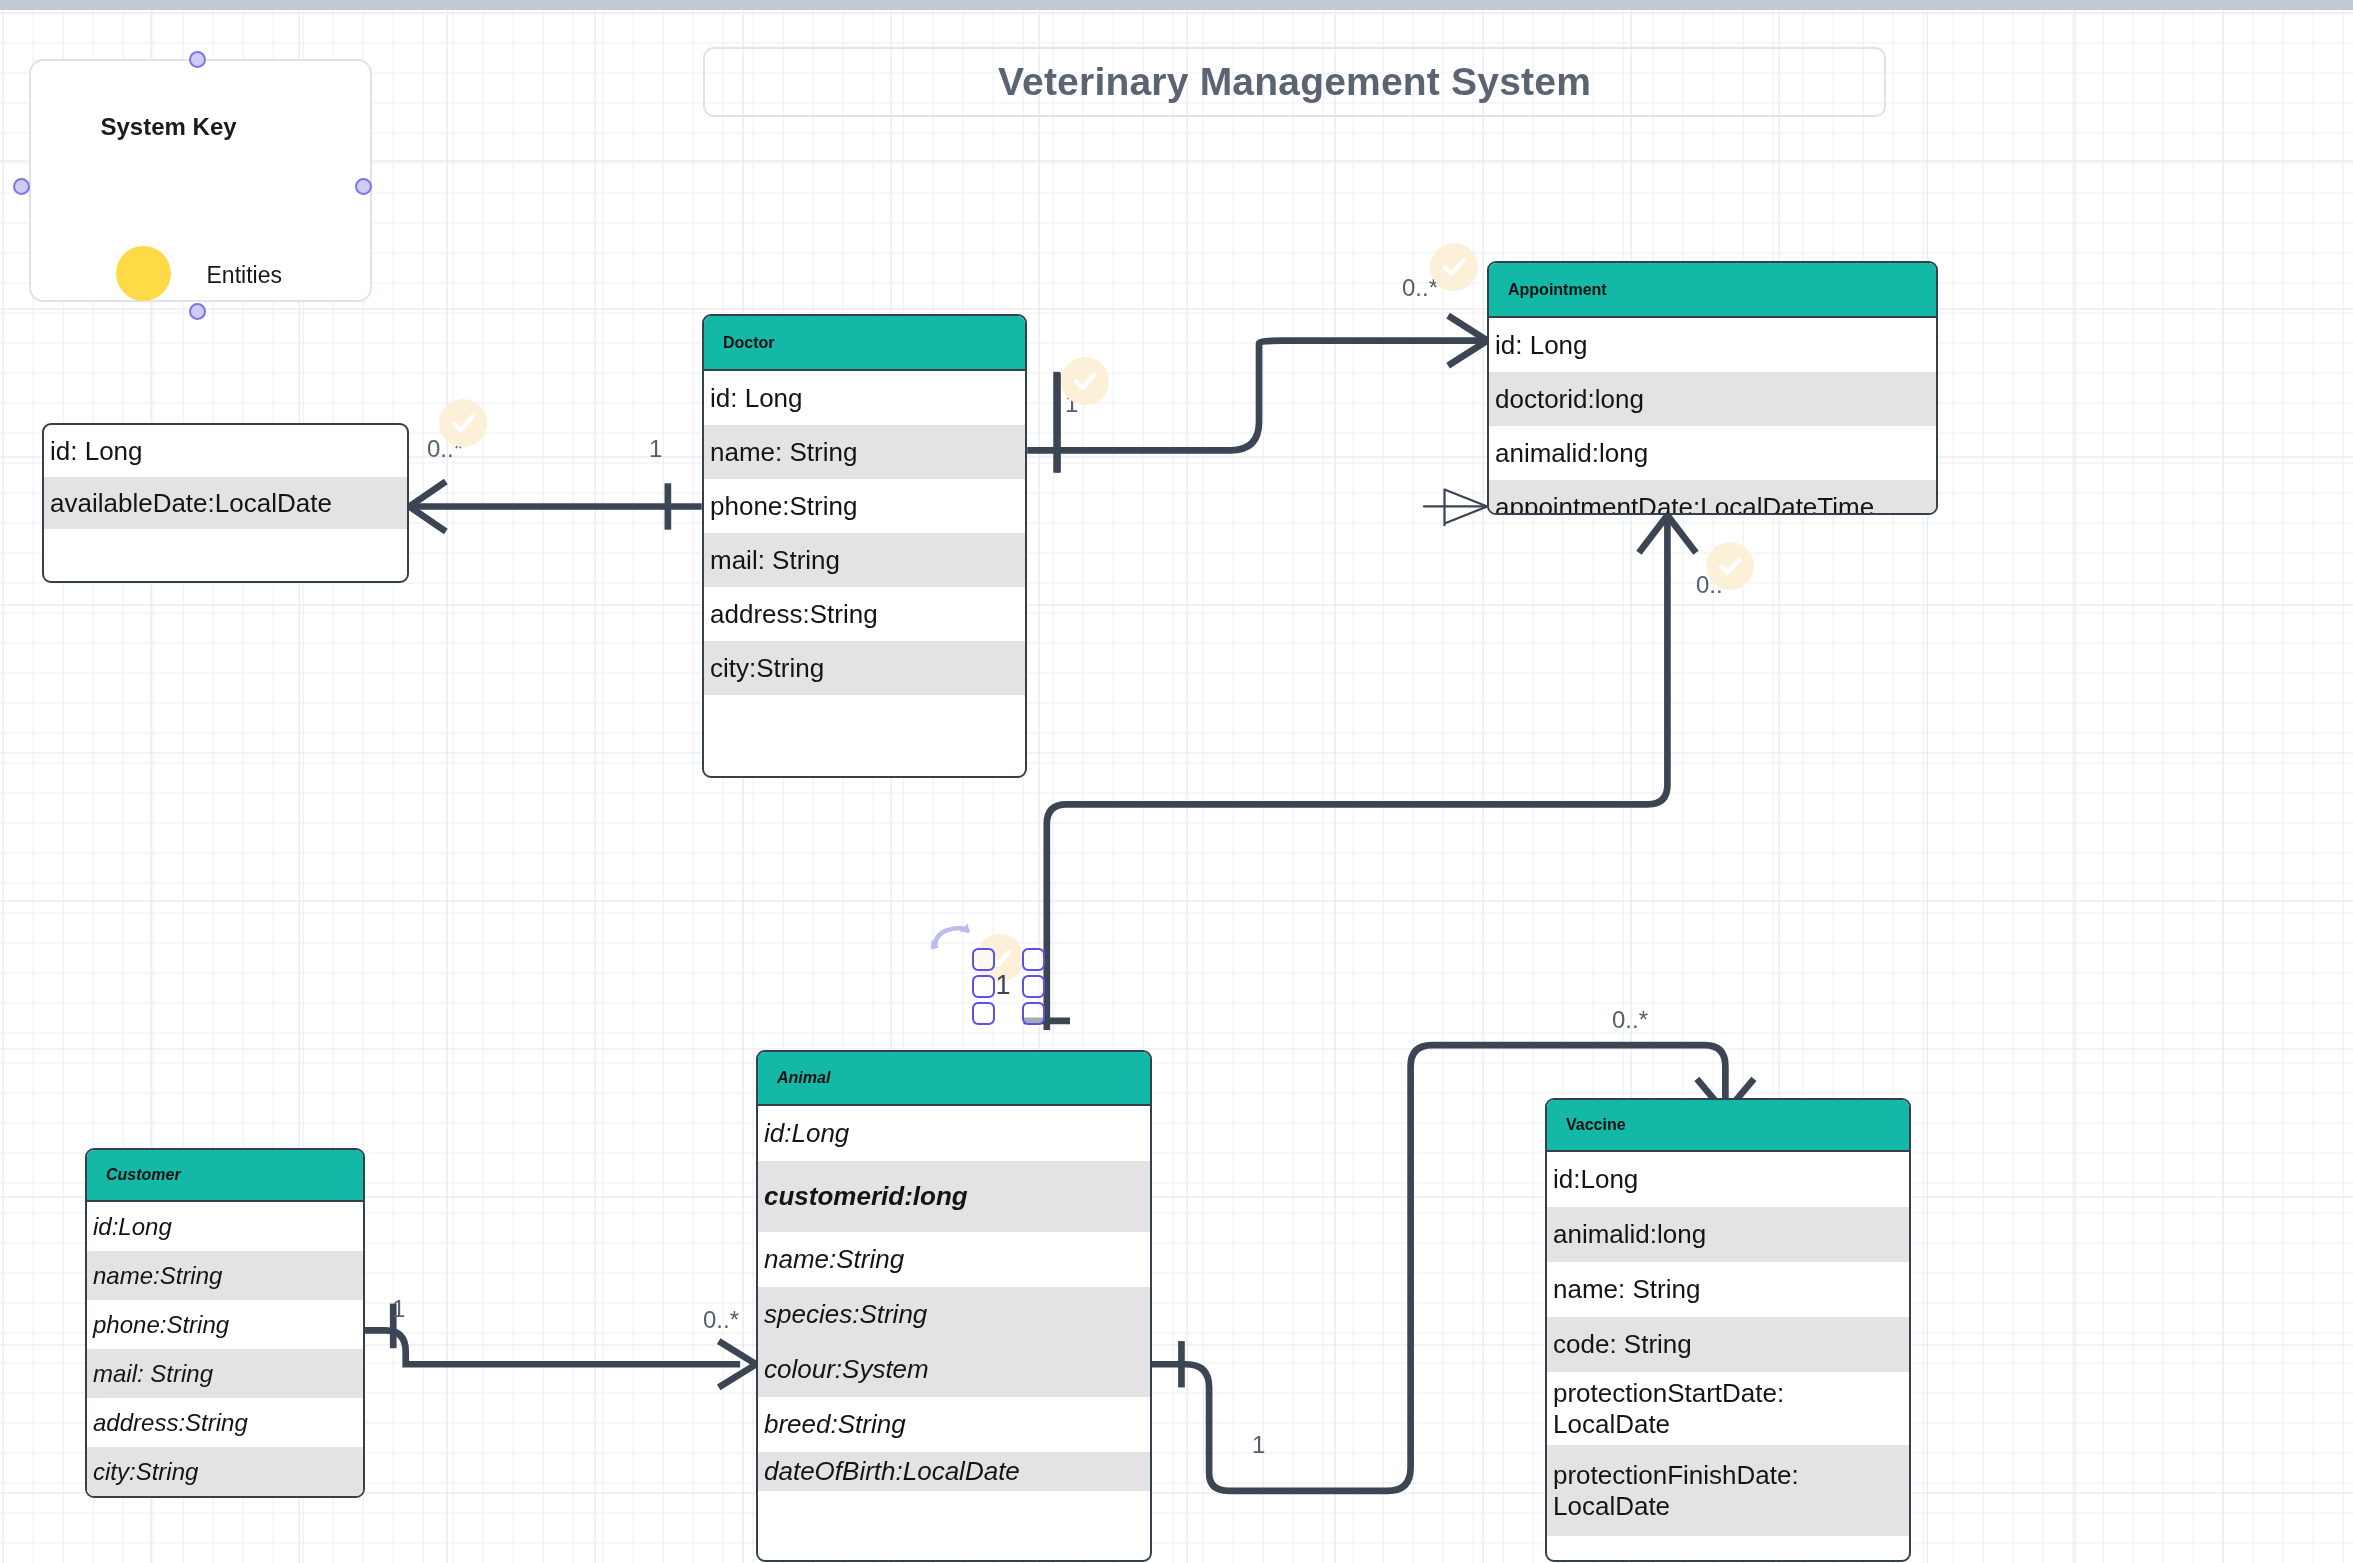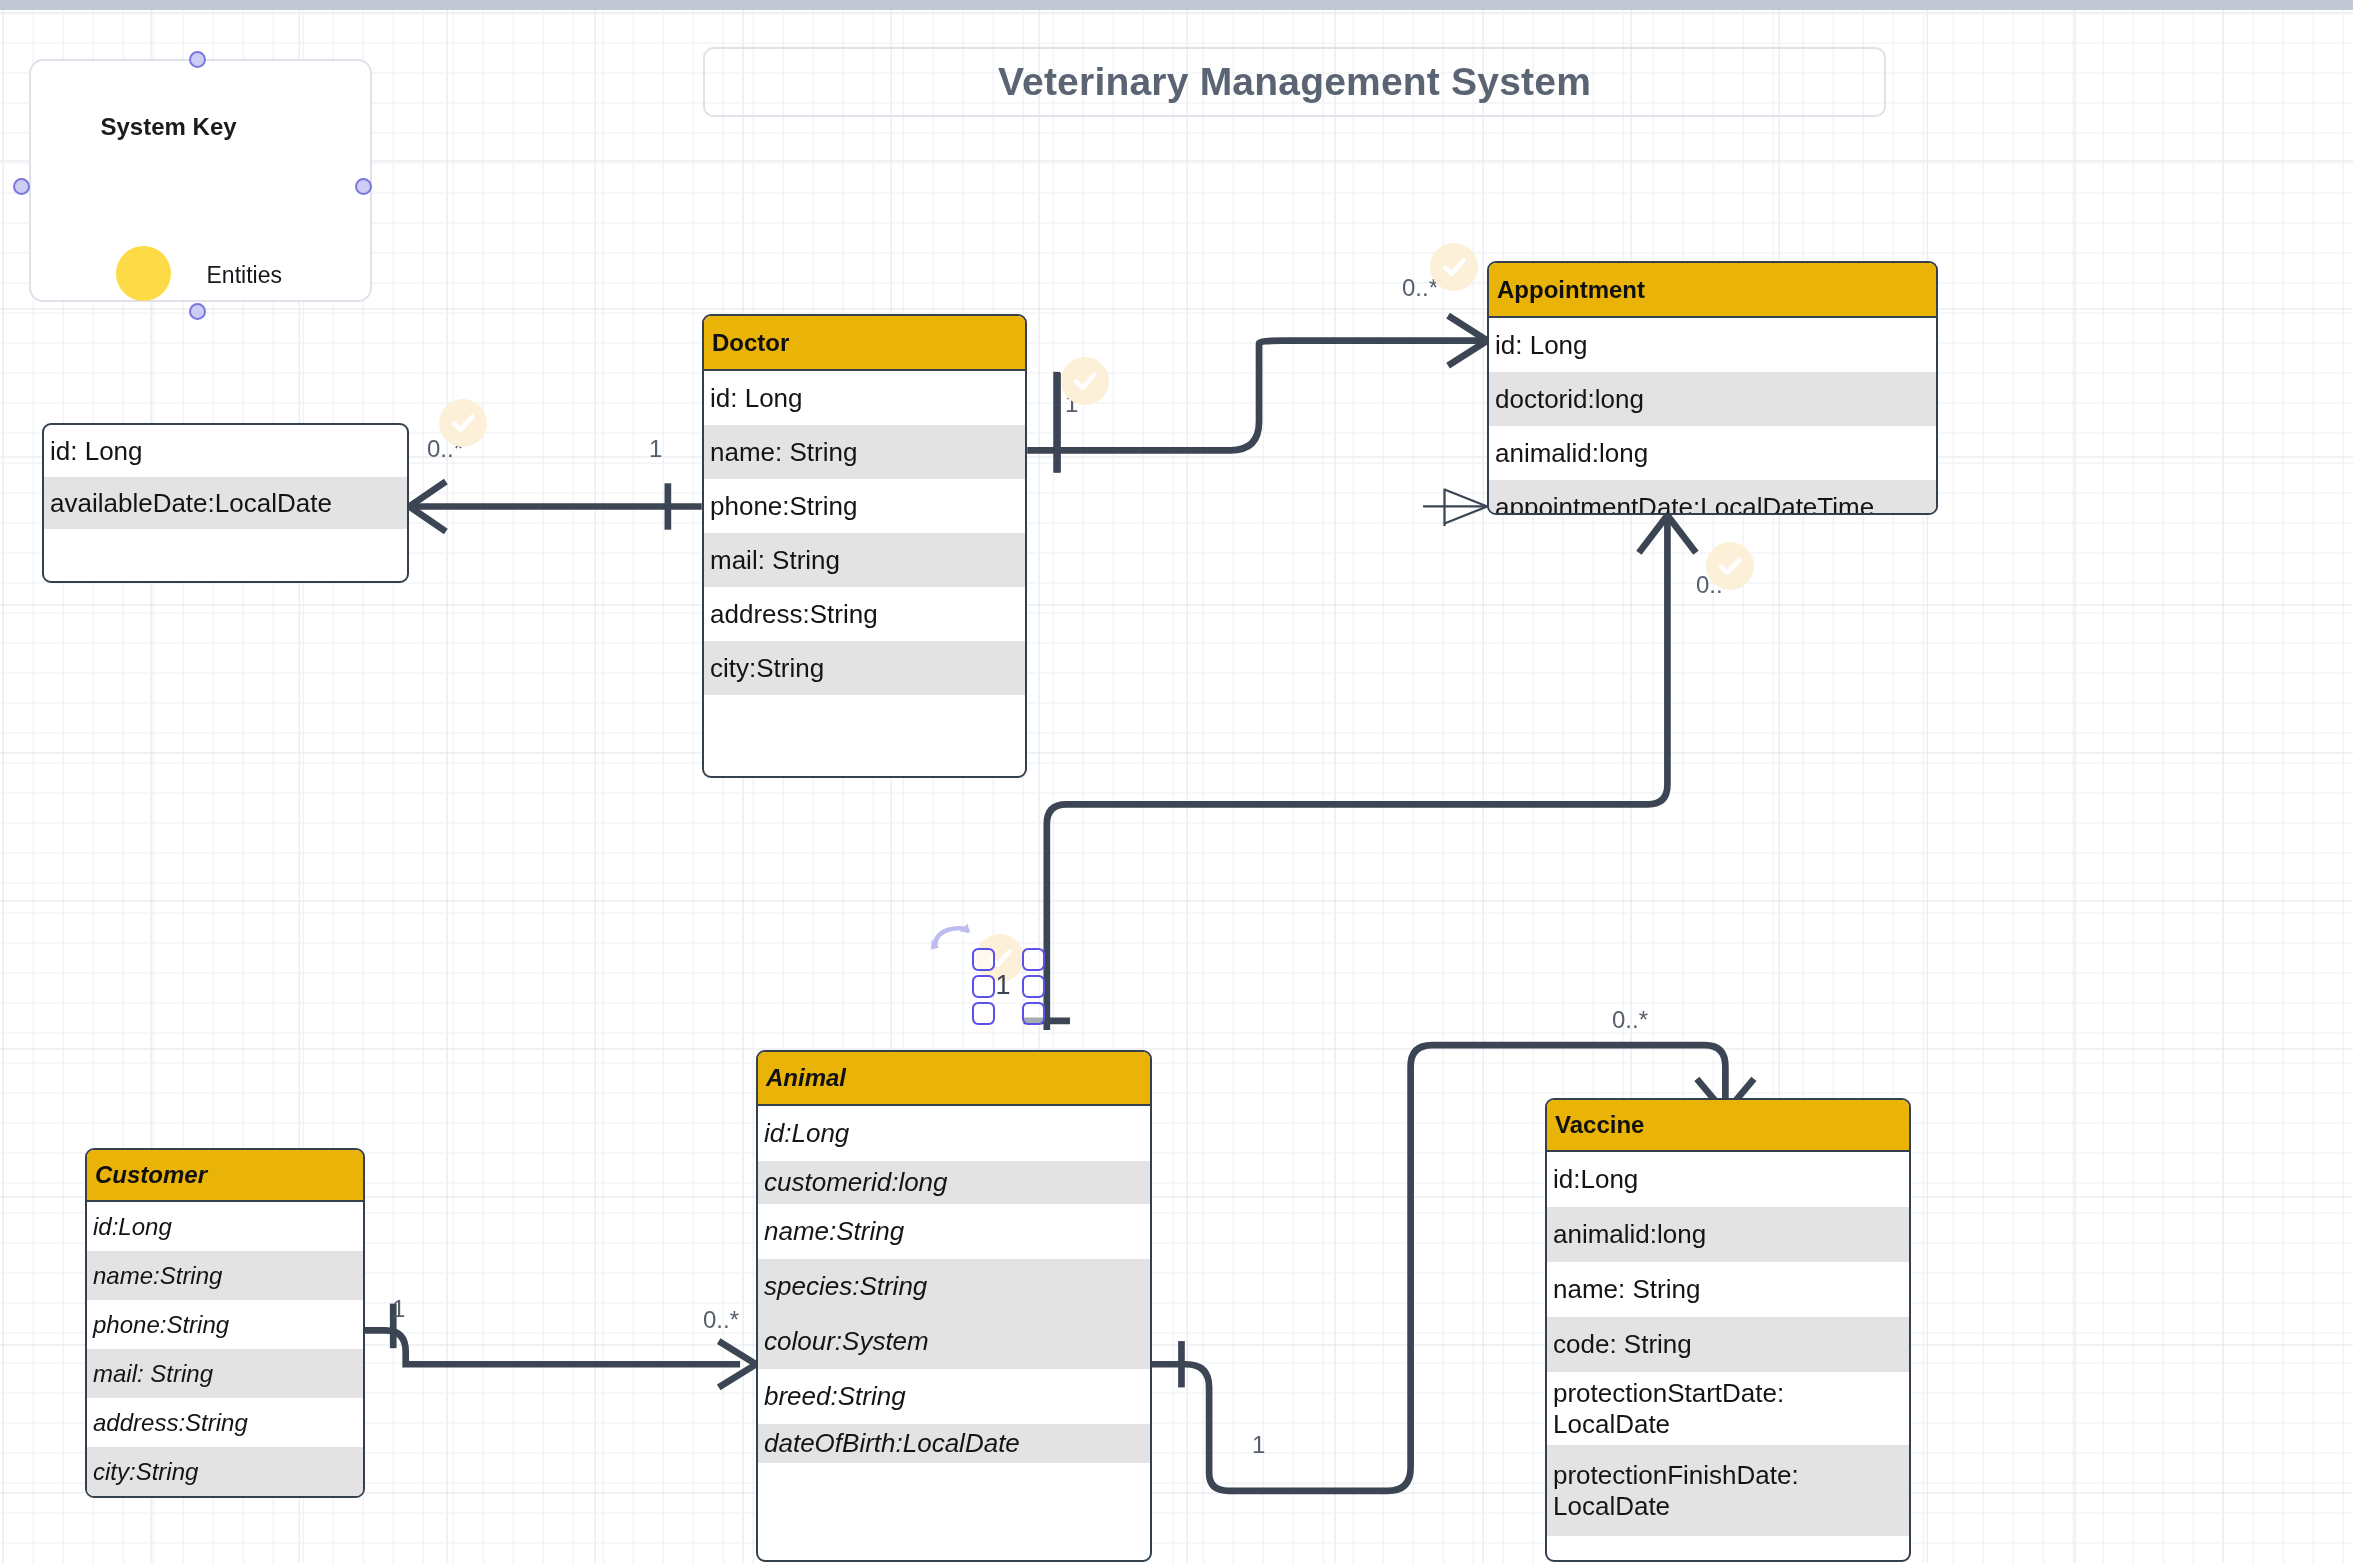--- a/index.html
+++ b/index.html
@@ -73,27 +73,27 @@
   
   .entity {
     position: absolute;
     border: 2.2px solid #35404d;
     border-radius: 9px;
     background: #ffffff;
     overflow: hidden;
     box-sizing: border-box;
   }
   .entity .ehead {
-    background: #eab308;
+    background: #14b8a6;
     border-bottom: 2.2px solid #35404d;
     color: #101010;
     font-weight: bold;
-    font-size: 24px;
+    font-size: 16px;
     display: flex; align-items: center;
-    padding-left: 8px;
+    padding-left: 19px;
     box-sizing: border-box;
   }
   .entity .erow {
     font-size: 26px; color: #141414;
     display: flex; align-items: center;
     padding-left: 6px; padding-right: 9px;
     box-sizing: border-box;
     white-space: pre-line;
   }
   .entity .erow.alt { background: #e3e3e3; }
@@ -234,21 +234,21 @@
   <div class="ehead" style="height:55px;">Appointment</div>
   <div class="erow" style="height:54px;">id: Long</div>
   <div class="erow alt" style="height:54px;">doctorid:long</div>
   <div class="erow" style="height:54px;">animalid:long</div>
   <div class="erow alt" style="height:54px;">appointmentDate:LocalDateTime</div>
 </div>
 
 <div class="entity italic" id="ent-animal" style="left:756px; top:1050px; width:396px; height:512px;">
   <div class="ehead" style="height:54px;">Animal</div>
   <div class="erow" style="height:55px;">id:Long</div>
-  <div class="erow alt" style="height:43px;">customerid:long</div>
+  <div class="erow alt" style="height:71px;font-weight:bold;">customerid:long</div>
   <div class="erow" style="height:55px;">name:String</div>
   <div class="erow alt" style="height:55px;">species:String</div>
   <div class="erow alt" style="height:55px;">colour:System</div>
   <div class="erow" style="height:55px;">breed:String</div>
   <div class="erow alt" style="height:39px;">dateOfBirth:LocalDate</div>
 </div>
 
 <div class="entity italic" id="ent-customer" style="left:85px; top:1148px; width:280px; height:350px;">
   <div class="ehead" style="height:52px;">Customer</div>
   <div class="erow" style="height:49px; font-size:24px;">id:Long</div>

